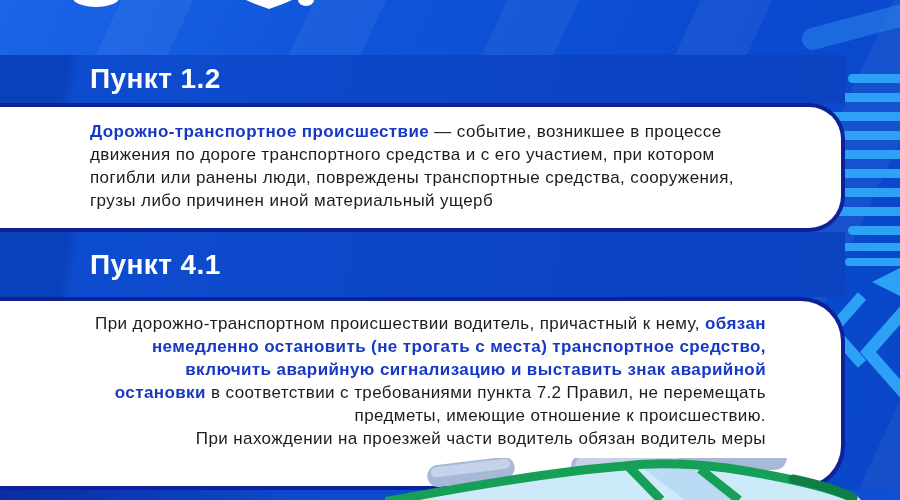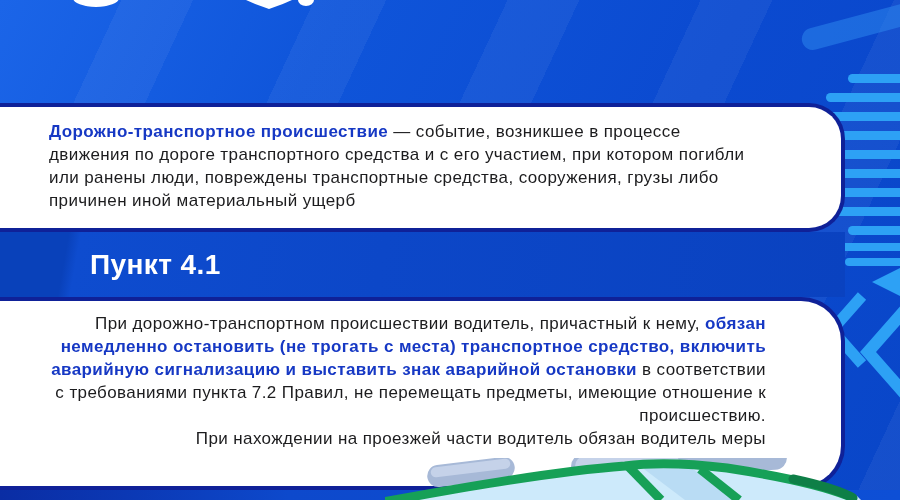--- a/index.html
+++ b/index.html
@@ -19,21 +19,21 @@
   .cut-c{left:298px;top:-6px;width:16px;height:12px;border-radius:50%;}
   .banner{position:absolute;left:0;width:845px;z-index:2;display:flex;align-items:center;
     background:linear-gradient(100deg,#0941ba 0,#0941ba 68px,#0e4ccf 80px,#0c47c8 45%,#0a42c0 100%);}
   .banner h2{margin:0;color:#ffffff;font-size:28px;font-weight:800;letter-spacing:.4px;padding-left:90px;}
   .banner-1{top:55px;height:48px;}
   .banner-2{top:232px;height:65px;}
   .card{position:absolute;left:0;background:#ffffff;z-index:3;
     border:4px solid #0f2198;border-left:none;}
   .card-1{top:103px;width:841px;height:121px;border-radius:0 36px 36px 0;}
   .card-2{top:297px;width:841px;height:185px;border-radius:0 44px 44px 0;}
-  .card .text{padding:13px 75px 0 49px;font-size:17px;line-height:23px;
+  .card .text{padding:13px 75px 0 90px;font-size:17px;line-height:23px;
     color:#1c1c1e;letter-spacing:.4px;}
   .card-2 .text{padding-top:11px;text-align:right;}
   .card p{margin:0;}
   .em{color:#1638c4;font-weight:700;}
   .bottom-strip{position:absolute;left:0;top:490px;width:900px;height:10px;z-index:2;
     background:linear-gradient(90deg,#0a2da4 0,#0b38b4 14%,#0d49cc 32%,#0d4fd6 100%);}
   .car{position:absolute;left:385px;top:458px;width:515px;height:42px;z-index:5;}
 </style>
 </head>
 <body>
@@ -66,20 +66,23 @@
       <polyline points="788,330 766,352 788,374" stroke-width="9"></polyline>
       <polyline points="862,296 832,330 862,364" stroke-width="11"></polyline>
       <polyline points="905,310 868,352 905,394" stroke-width="12"></polyline>
     </g>
   </svg>
 
   <div class="cut cut-a"></div>
   <div class="cut cut-b"></div>
   <div class="cut cut-c"></div>
 
+  <div class="banner banner-1">
+    <h2>Пункт 1.2</h2>
+  </div>
 
   <div class="card card-1">
     <div class="text">
       <p><span class="em">Дорожно-транспортное происшествие</span><span> — событие, возникшее в процессе движения по дороге транспортного средства и с его участием, при котором погибли или ранены люди, повреждены транспортные средства, сооружения, грузы либо причинен иной материальный ущерб</span></p>
     </div>
   </div>
 
   <div class="banner banner-2">
     <h2>Пункт 4.1</h2>
   </div>

